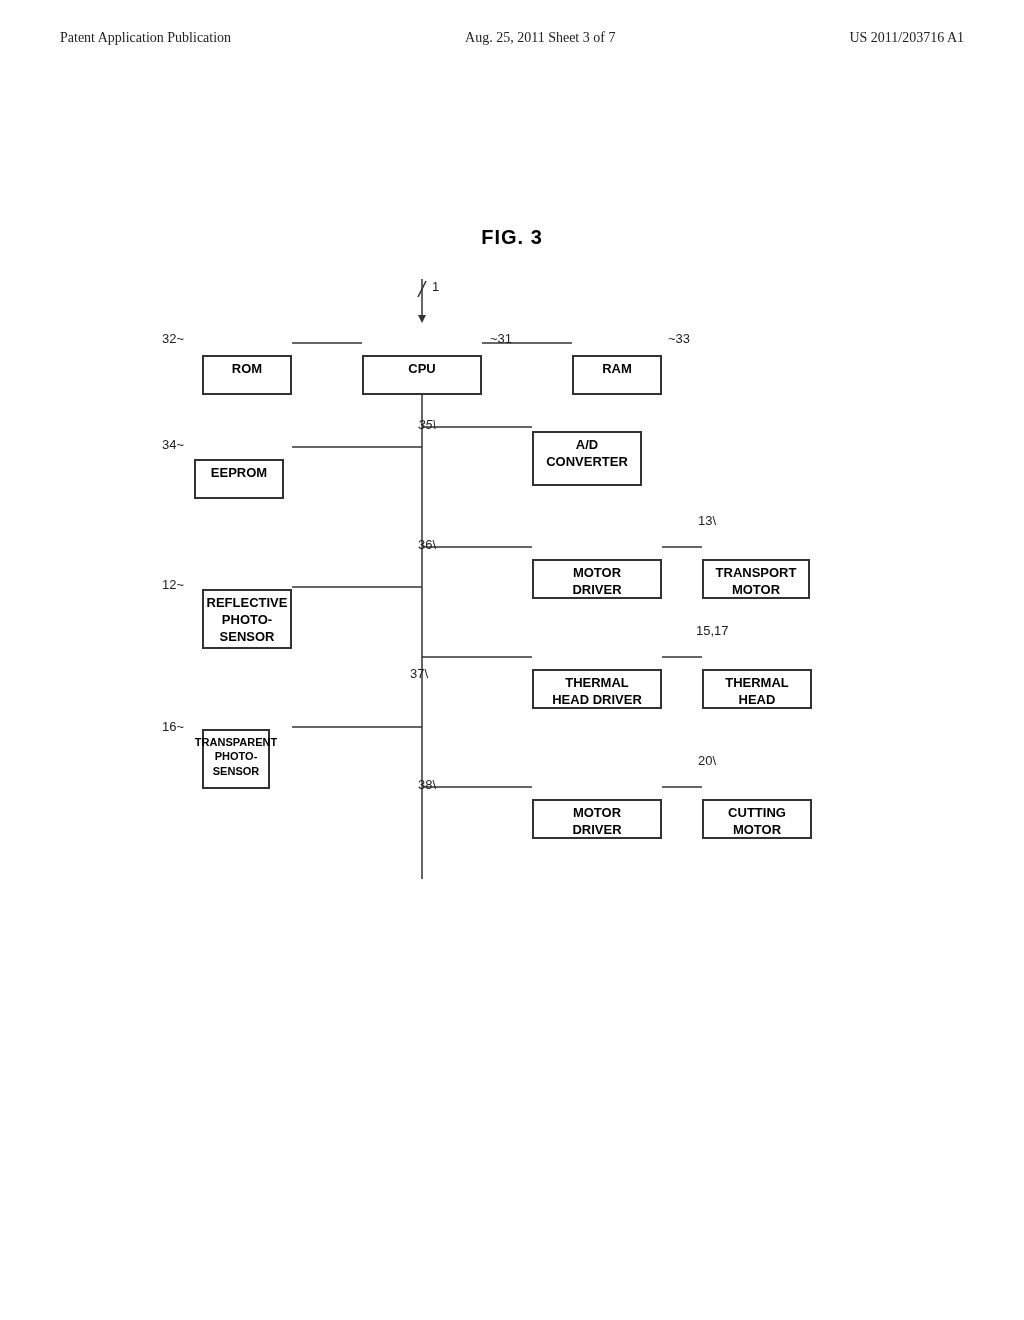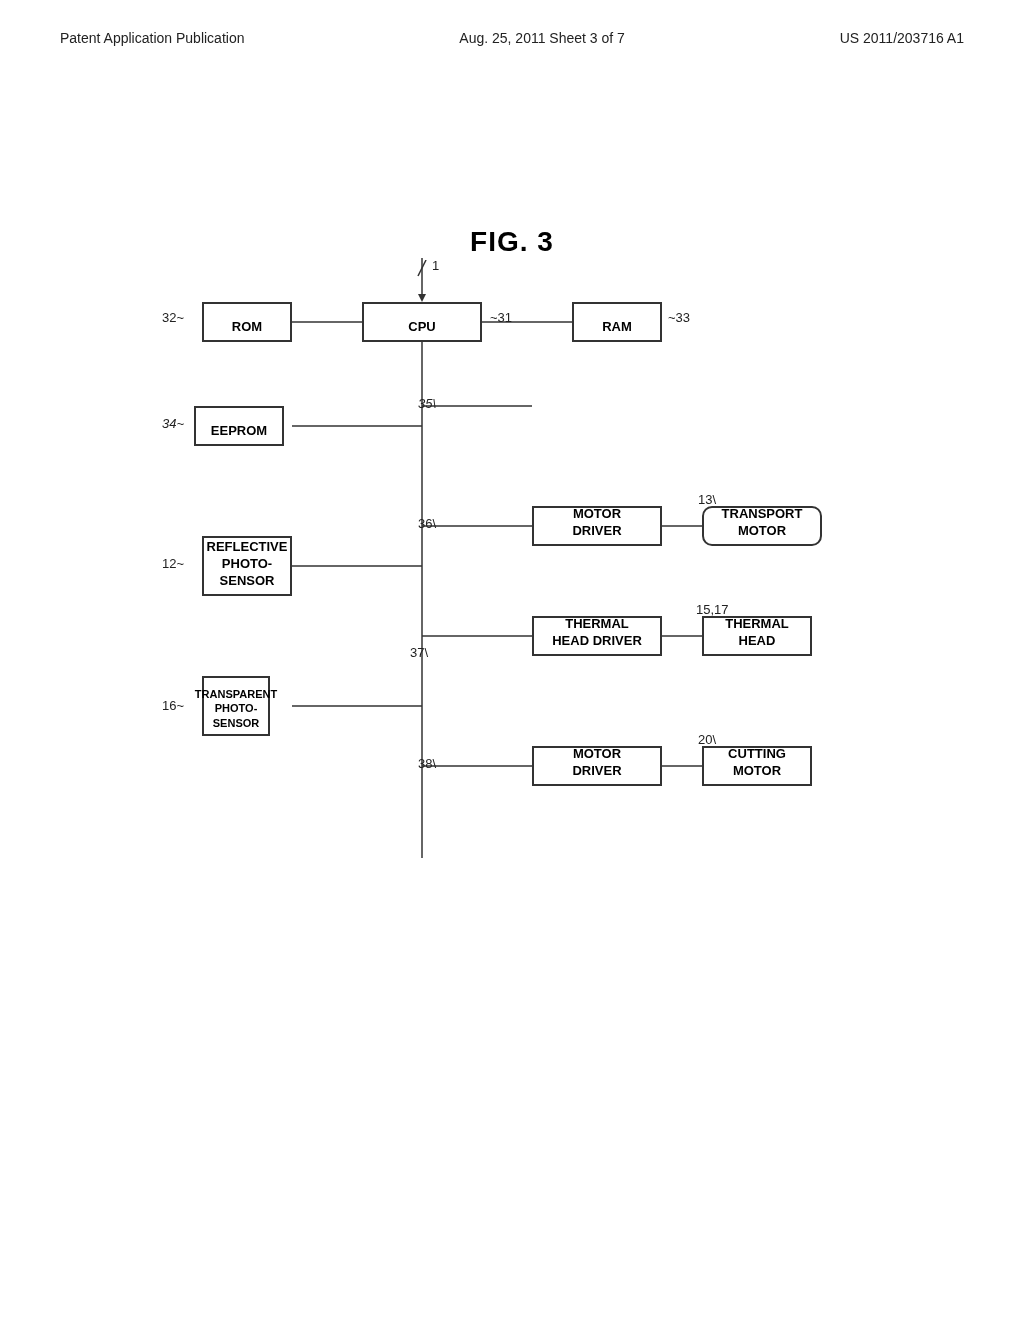--- a/index.html
+++ b/index.html
@@ -21,52 +21,55 @@
     }
 
     
     .header {
       display: flex;
       justify-content: space-between;
       align-items: flex-start;
       margin-bottom: 10px;
       font-size: 14px;
       color: #222;
+      font-family: Liberation Serif, serif;
     }
 
     
     .fig-title {
       text-align: center;
-      font-size: 28px;
+      font-size: 20px;
       font-weight: bold;
       margin-top: 180px;
+      margin-bottom: 30px;
       letter-spacing: 1px;
     }
 
     
     .diagram {
       position: relative;
       width: 700px;
       margin: 0 auto;
       height: 700px;
     }
 
     
     .box {
       position: absolute;
       border: 2px solid #333;
       background: #fff;
       display: flex;
-      align-items: flex-end;
+      align-items: flex-start;
       justify-content: center;
       text-align: center;
       font-size: 13px;
       font-weight: bold;
       line-height: 1.3;
       padding: 4px 12px;
+      margin-top: 32px;
     }
 
     
     .diagram-svg {
       position: absolute;
       top: 0; left: 0;
       width: 100%;
       height: 100%;
       pointer-events: none;
     }
@@ -142,31 +145,35 @@
     <span class="ref" style="left:0px; top:52px;text-align:right;">32~</span>
 
     <div class="box" style="left:410px; top:44px; width:90px; height:40px;">
       <span>RAM</span>
     </div>
     <span class="ref" style="left:506px; top:52px;">~33</span>
 
     <div class="box" style="left:32px; top:148px; width:90px; height:40px;">
       <span>EEPROM</span>
     </div>
-    <span class="ref" style="left:0px; top:158px;font-style:italic;">34~</span>
-
+    <span class="ref" style="left:0px; top:158px;">34~</span>
+
+    <div class="box" style="left:370px; top:120px; width:110px; height:55px;">
+      <span style="white-space:pre-line;">A/D
+CONVERTER</span>
+    </div>
     <span class="ref" style="left:256px; top:138px;font-style:italic;">35\</span>
 
     <div class="box" style="left:370px; top:248px; width:130px; height:40px;">
       <span style="white-space:pre-line;">MOTOR
 DRIVER</span>
     </div>
     <span class="ref" style="left:256px; top:258px;">36\</span>
 
-    <div class="box" style="left:540px; top:248px; width:120px; height:40px;border-radius:10px;">
+    <div class="box" style="left:540px; top:248px; width:108px; height:40px;">
       <span style="white-space:pre-line;">TRANSPORT
 MOTOR</span>
     </div>
     <span class="ref" style="left:536px; top:234px;">13\</span>
 
     <div class="box" style="left:40px; top:278px; width:90px; height:60px;">
       <span style="white-space:pre-line;font-size:13px;">REFLECTIVE
 PHOTO-
 SENSOR</span>
     </div>

